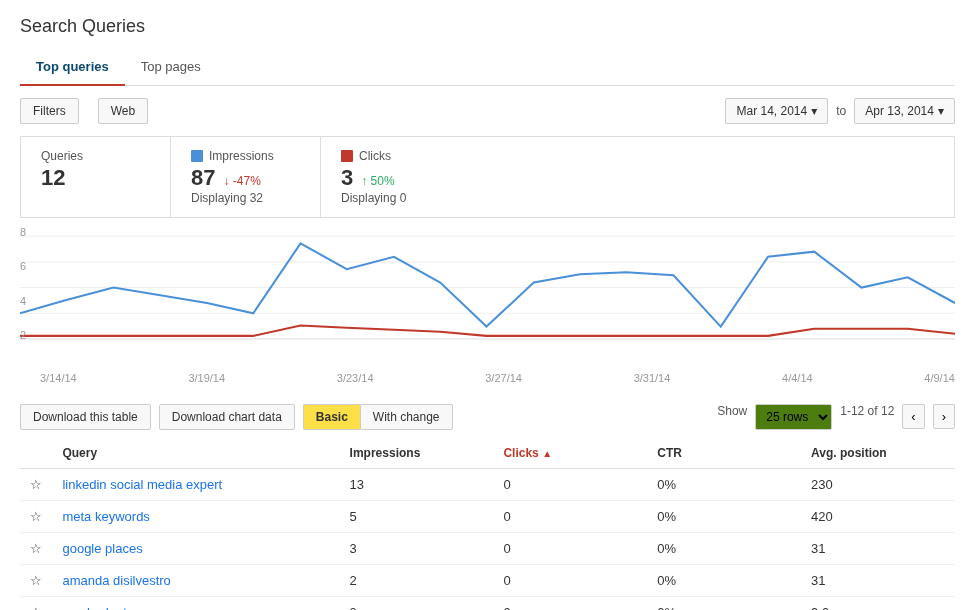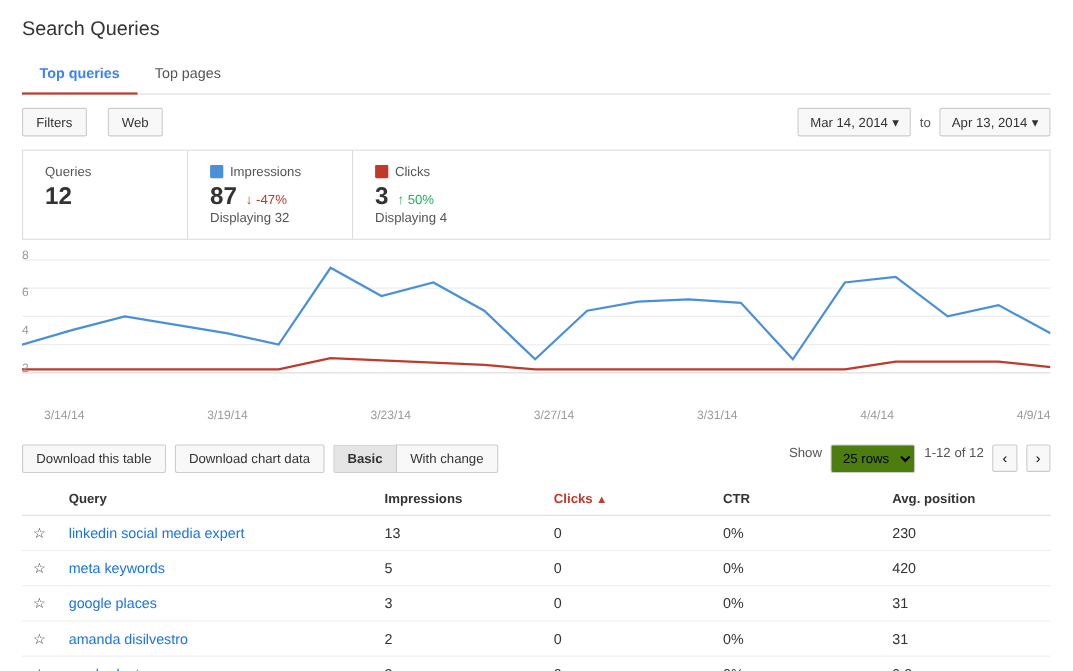--- a/index.html
+++ b/index.html
@@ -3,21 +3,21 @@
   <meta charset="utf-8">
   <style>
     * { box-sizing: border-box; margin: 0; padding: 0; }
     body { font-family: Arial, sans-serif; font-size: 13px; color: #333; background: #fff; }
     .page { padding: 16px 20px; width: 975px; }
     .page-title { font-size: 18px; font-weight: normal; color: #333; margin-bottom: 12px; }
 
     
     .tabs { display: flex; border-bottom: 1px solid #ddd; margin-bottom: 12px; }
     .tab { padding: 10px 16px; cursor: pointer; font-size: 13px; color: #555; border-bottom: 2px solid transparent; margin-bottom: -1px; }
-    .tab.active { border-bottom: 2px solid #c0392b; color: #3b82f6; font-weight: bold; }
+    .tab.active { border-bottom: 2px solid #c0392b; color: #0c4a6e; font-weight: bold; }
 
     
     .toolbar { display: flex; align-items: center; margin-bottom: 12px; }
     .toolbar-left { display: flex; gap: 19px; flex: 1; }
     .toolbar-right { display: flex; align-items: center; gap: 8px; }
     .btn { border: 1px solid #ccc; background: #f8f8f8; padding: 5px 12px; font-size: 12px; cursor: pointer; border-radius: 2px; color: #333; }
     .date-btn { border: 1px solid #ccc; background: #f8f8f8; padding: 5px 10px; font-size: 12px; cursor: pointer; border-radius: 2px; color: #333; display: flex; align-items: center; gap: 4px; }
     .to-label { font-size: 12px; color: #555; }
 
     
@@ -37,21 +37,21 @@
     .y-axis-labels { position: absolute; left: 0; top: 0; height: 100%; display: flex; flex-direction: column; justify-content: space-between; font-size: 11px; color: #999; padding: 0 4px 20px 0; width: 20px; }
     .x-axis-labels { display: flex; justify-content: space-between; padding: 2px 0 0 20px; font-size: 11px; color: #999; margin-bottom: 12px; }
 
     
     .table-toolbar { display: flex; align-items: center; padding: 8px 0; gap: 8px; }
     .table-toolbar-right { margin-left: auto; display: flex; align-items: flex-start; gap: 8px; }
     .btn-group { display: flex; }
     .btn-group .btn { border-radius: 0; border-right: none; }
     .btn-group .btn:first-child { border-radius: 2px 0 0 2px; }
     .btn-group .btn:last-child { border-radius: 0 2px 2px 0; border-right: 1px solid #ccc; }
-    .btn-group .btn.active { background: #e5e5e5; font-weight: bold; }
+    .btn-group .btn.active { background: #fde047; font-weight: bold; }
     .show-label { font-size: 12px; color: #555; }
     .rows-select { border: 1px solid #ccc; background: #4d7c0f; padding: 4px 6px; font-size: 12px; cursor: pointer; border-radius: 2px; }
     .pagination-info { font-size: 12px; color: #555; }
     .nav-btn { border: 1px solid #ccc; background: #f8f8f8; padding: 4px 8px; font-size: 13px; cursor: pointer; border-radius: 2px; }
 
     
     .data-table { width: 100%; border-collapse: collapse; }
     .data-table th { text-align: left; padding: 8px 10px; border-bottom: 1px solid #ddd; font-size: 12px; color: #333; font-weight: bold; }
     .data-table td { padding: 8px 10px; border-bottom: 1px solid #eee; font-size: 13px; color: #333; }
     .data-table th.sortable { cursor: pointer; }
@@ -112,21 +112,21 @@
     </div>
     <div class="stat-box">
       <div class="stat-label">
         <span class="legend-dot red"></span>
         <span>Clicks</span>
       </div>
       <div style="display:flex; align-items:baseline; gap:4px;">
         <div class="stat-value">3</div>
         <span class="stat-change up">↑ 50%</span>
       </div>
-      <div class="stat-displaying">Displaying 4</div>
+      <div class="stat-displaying">Displaying 0</div>
     </div>
   </div>
 
   <div style="position:relative; margin-bottom:4px;">
     <div style="display:flex;">
       <div class="y-axis-labels">
         <span>8</span>
         <span>6</span>
         <span>4</span>
         <span>2</span>

